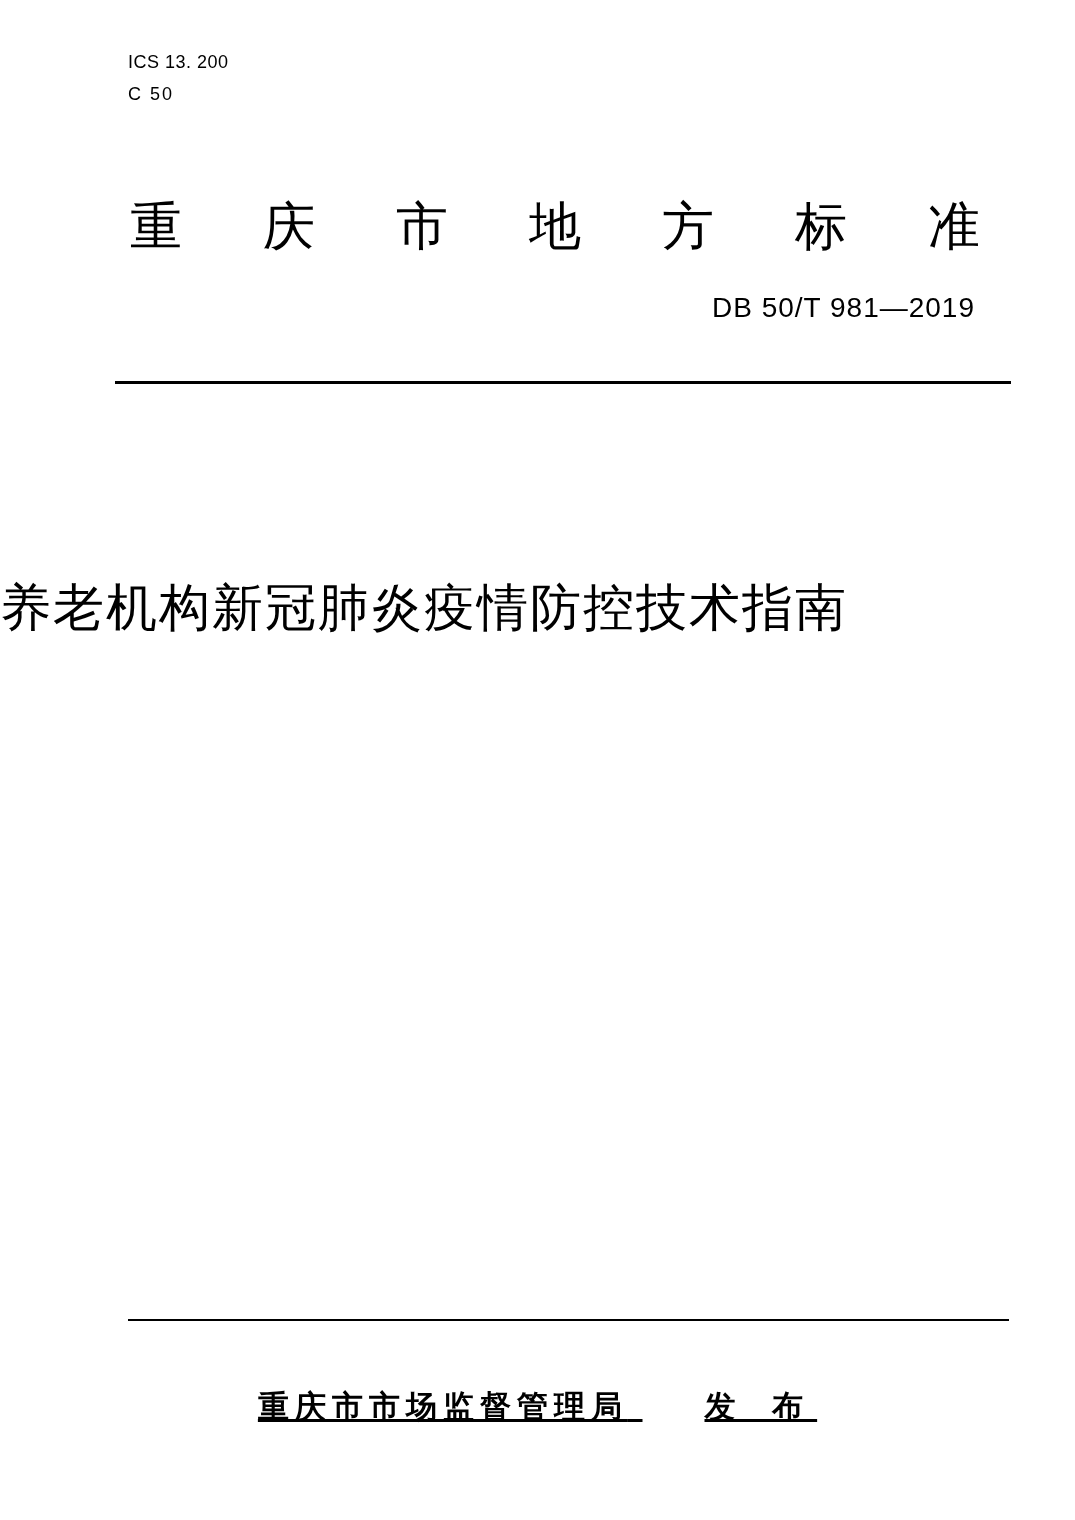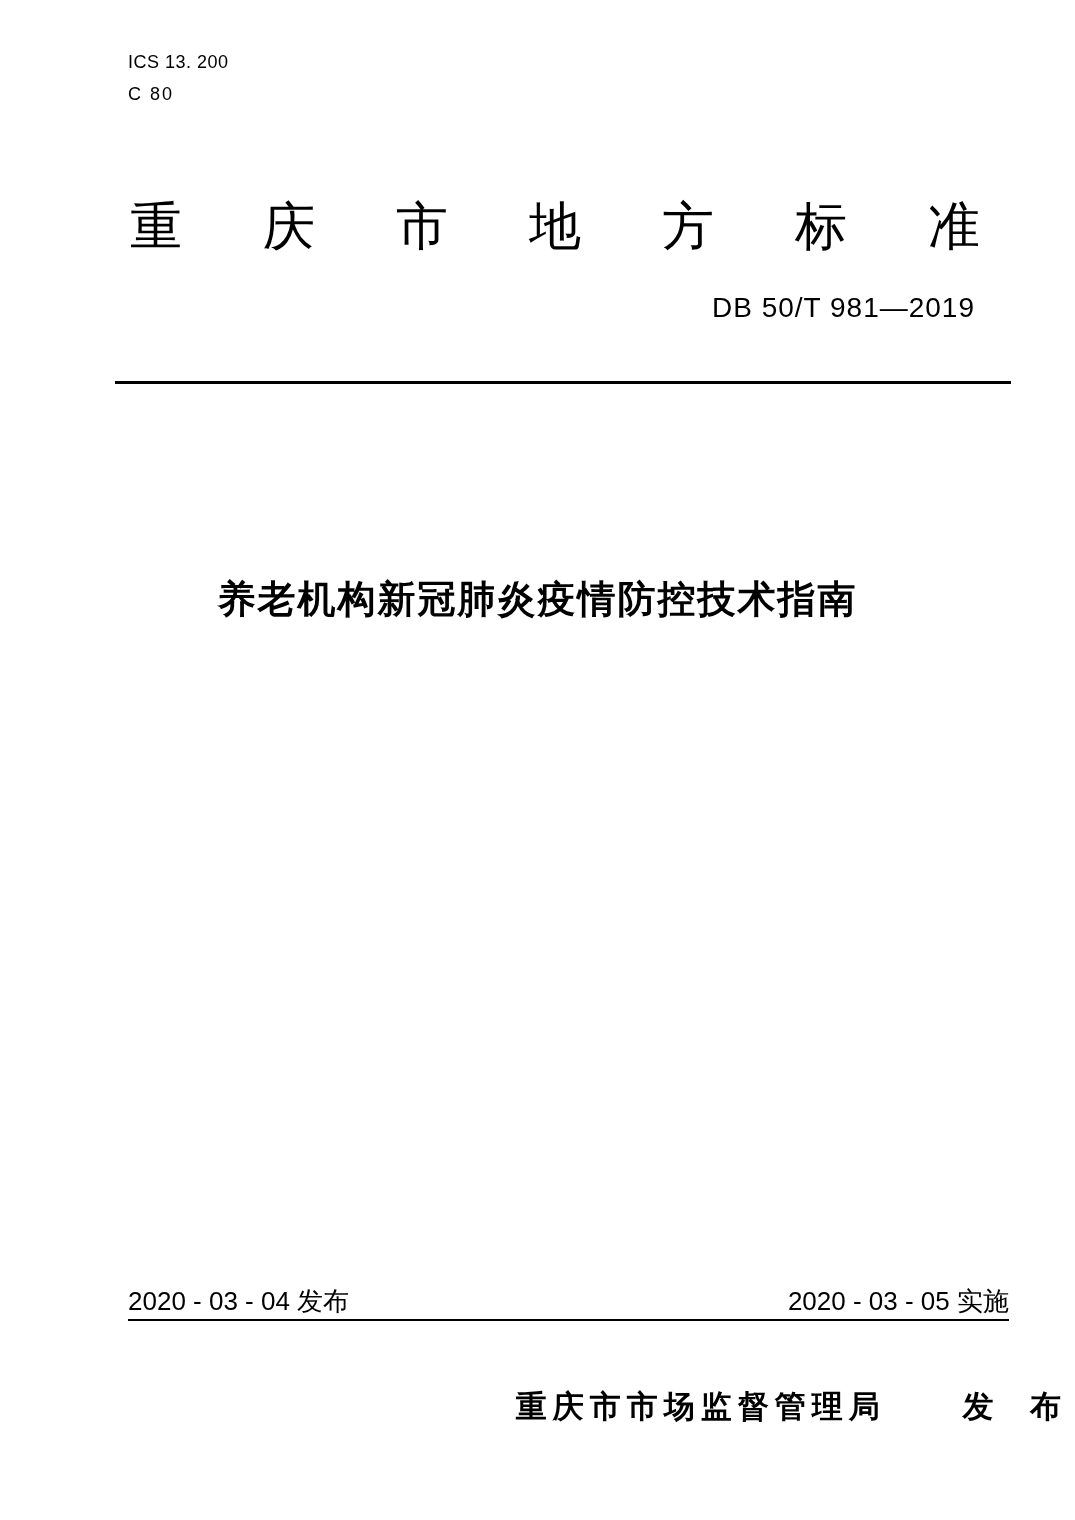--- a/index.html
+++ b/index.html
@@ -50,78 +50,75 @@
     font-size: 28px;
     letter-spacing: 1px;
   }
   .header-rule {
     left: 115px; right: 64px; top: 381px;
     height: 3px;
     background: #000;
   }
   .doc-title {
     left: 0; right: 0; top: 574px;
-    text-align: center;
-    font-size: 38px;
-    font-weight: bold;
+    text-align: left;
+    font-size: 51px;
+    font-weight: normal;
     letter-spacing: 2px;
   }
   .footer-dates {
     left: 128px; right: 66px; top: 1284px;
     display: flex;
     justify-content: space-between;
     font-size: 26px;
     font-weight: 500;
   }
   .footer-rule {
     left: 128px; right: 66px; top: 1319px;
     height: 2px;
     background: #000;
   }
   .publisher-row {
     left: 0; right: 0; top: 1386px;
-    text-align: right;
+    text-align: center;
     font-size: 31px;
     font-weight: bold;
     letter-spacing: 6px;
+    text-decoration: underline;
   }
   .publish-label {
     margin-left: 62px;
     letter-spacing: 14px;
   }
 </style>
 </head>
 <body>
 
 <div class="page">
 
   <div class="abs ics-code">ICS 13. 200</div>
-  <div class="abs class-code">C 80</div>
+  <div class="abs class-code">C 50</div>
 
 
   <div class="abs std-type">
     <span>重</span>
     <span>庆</span>
     <span>市</span>
     <span>地</span>
     <span>方</span>
     <span>标</span>
     <span>准</span>
   </div>
 
   <div class="abs std-number">DB 50/T 981—2019</div>
 
   <div class="abs header-rule"></div>
 
   <div class="abs doc-title">养老机构新冠肺炎疫情防控技术指南</div>
 
-  <div class="abs footer-dates">
-    <span>2020 - 03 - 04 发布</span>
-    <span>2020 - 03 - 05 实施</span>
-  </div>
 
   <div class="abs footer-rule"></div>
 
   <div class="abs publisher-row">
     <span>重庆市市场监督管理局</span>
     <span class="publish-label">发 布</span>
   </div>
 
 </div>
 

